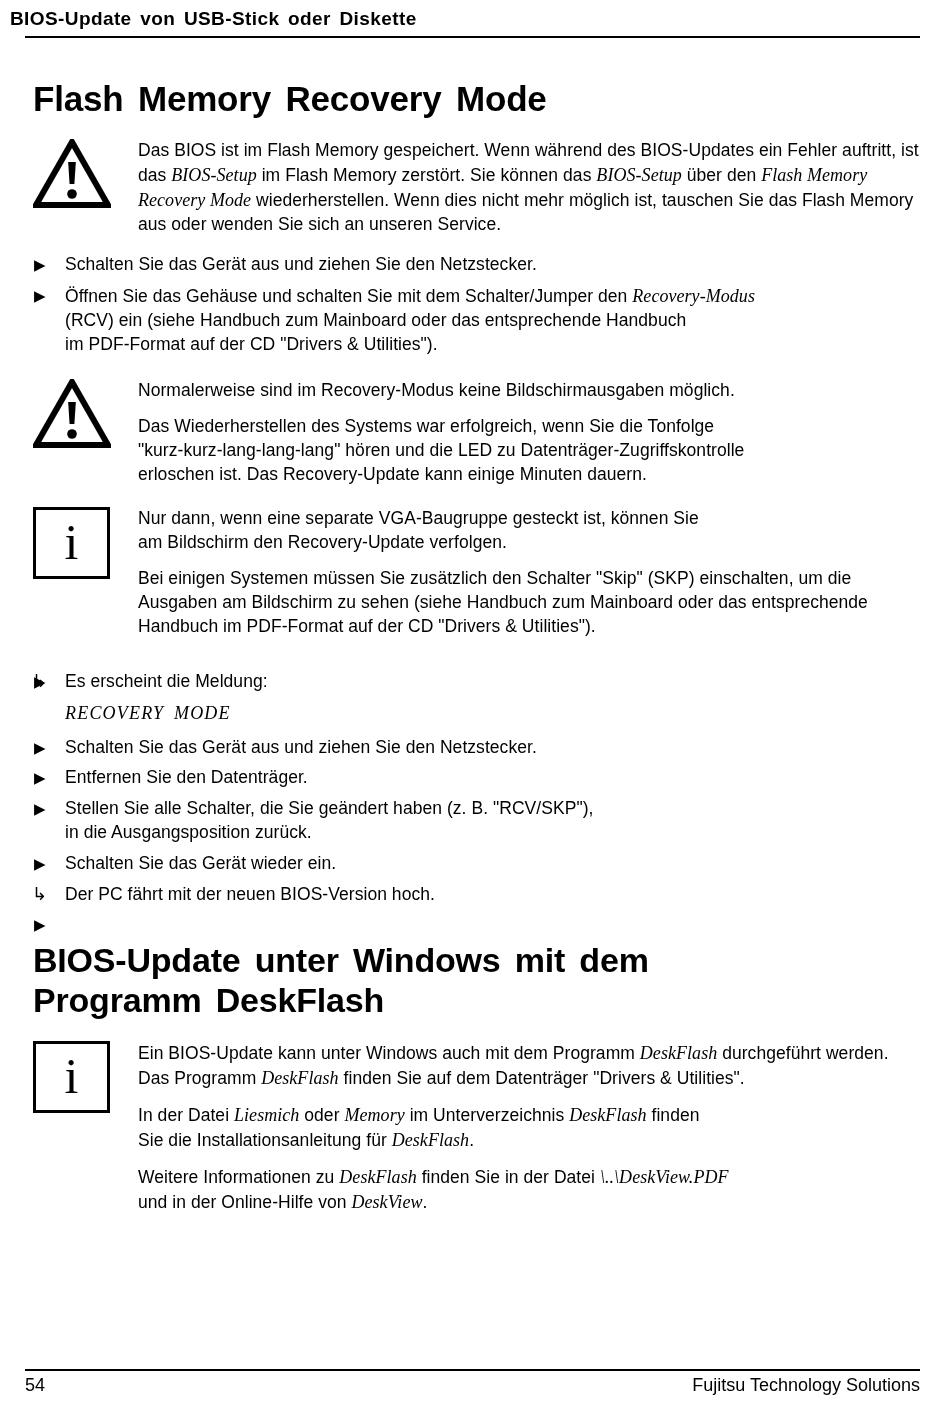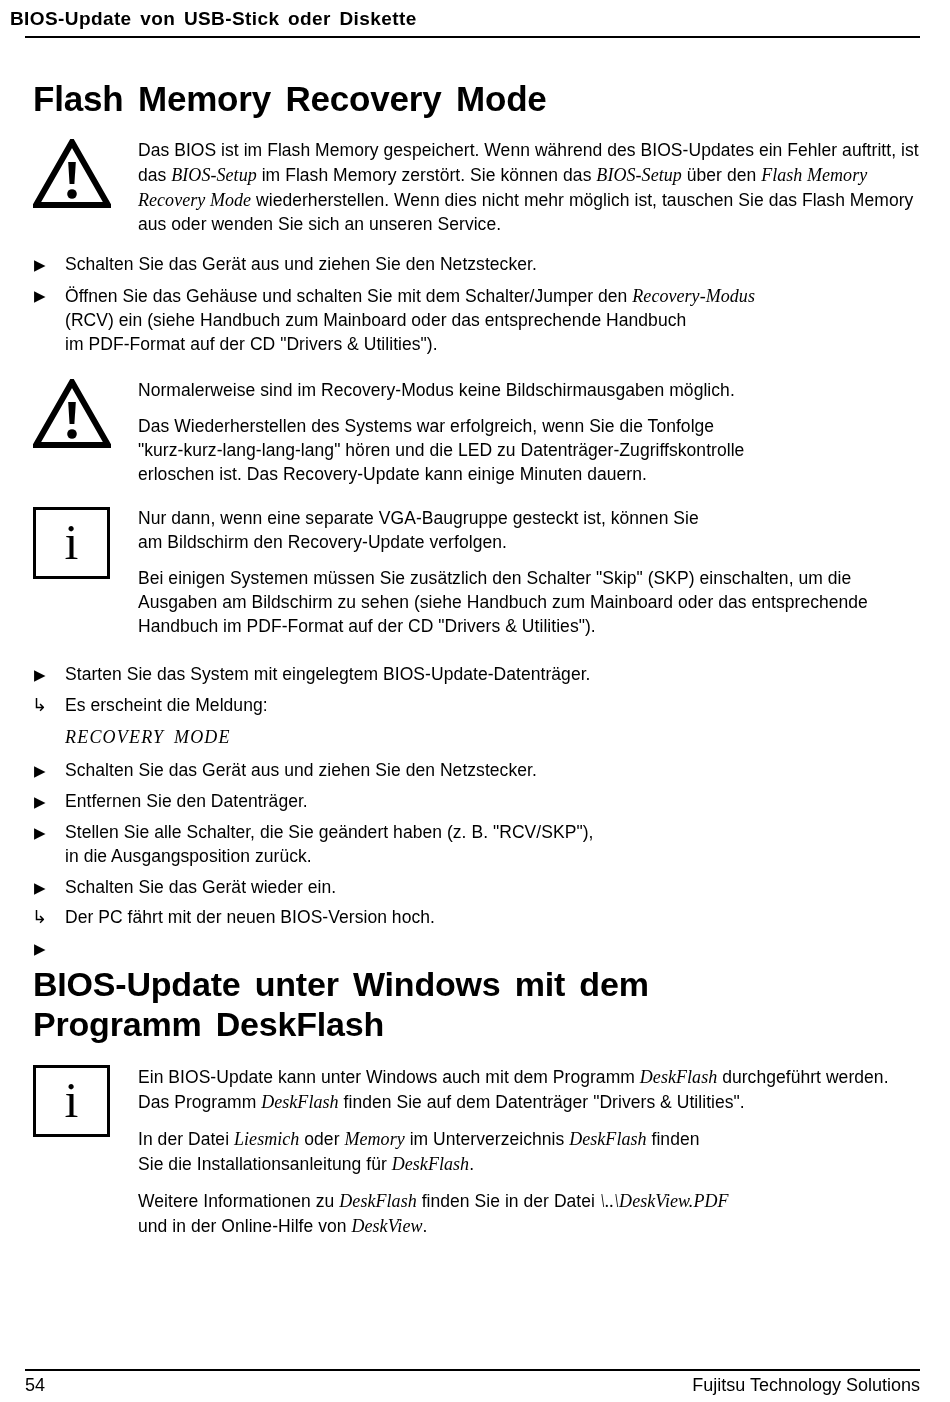--- a/index.html
+++ b/index.html
@@ -254,21 +254,20 @@
       </div>
       <p>Nur dann, wenn eine separate VGA-Baugruppe gesteckt ist, können Sie<br>am Bildschirm den Recovery-Update verfolgen.</p>
       <p>Bei einigen Systemen müssen Sie zusätzlich den Schalter "Skip" (SKP) einschalten, um die Ausgaben am Bildschirm zu sehen (siehe Handbuch zum Mainboard oder das entsprechende Handbuch im PDF-Format auf der CD "Drivers &amp; Utilities").</p>
     </div>
 
     <div class="spacer-24"></div>
 
     <ul class="steps">
       <li>
         <span class="marker">▶</span>
-        <span>Starten Sie das System mit eingelegtem BIOS-Update-Datenträger.</span>
       </li>
       <li>
         <span class="marker arrow">↳</span>
         <span>Es erscheint die Meldung:</span>
       </li>
       <li class="plain-line">
         <span class="mono-msg">RECOVERY MODE</span>
       </li>
       <li style="margin-top:10px;">
         <span class="marker">▶</span>

